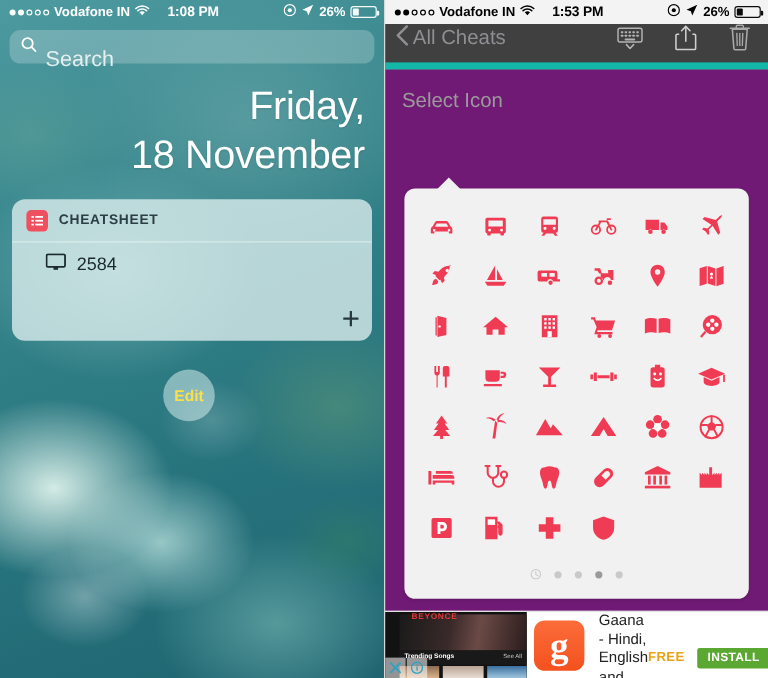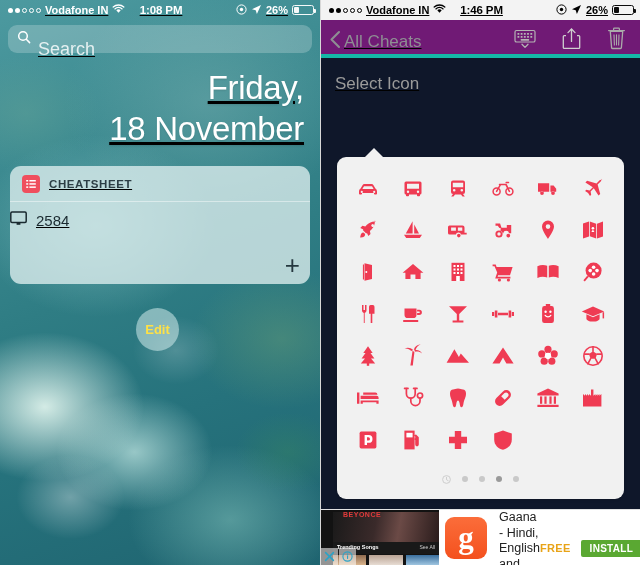--- a/index.html
+++ b/index.html
@@ -2,21 +2,21 @@
 <html><head>
 <meta charset="utf-8">
 <style>
   * { box-sizing: border-box; margin: 0; padding: 0; }
   html, body {
     width: 640px; height: 565px;
     font-family: "Liberation Sans", sans-serif;
     background: #ffffff;
     overflow: hidden;
   }
-  .screens { display: flex; width: 640px; height: 478px; text-decoration: underline; }
+  .screens { display: flex; width: 640px; height: 478px; }
 
   
   .panel-left {
     position: relative;
     width: 320px; height: 565px;
     overflow: hidden;
     background: #2e7f85;
   }
   .wallpaper {
     position: absolute; inset: 0;
@@ -107,21 +107,21 @@
   }
   .app-icon {
     width: 18px; height: 18px; border-radius: 4px;
     background: #ef4f5e;
     display: flex; align-items: center; justify-content: center;
   }
   .widget-title {
     font-size: 11.5px; font-weight: 600; letter-spacing: 0.6px;
     color: #2c3e45;
   }
-  .widget-body { position: relative; flex: 1; padding: 9px 0; }
+  .widget-body { position: relative; flex: 1; padding: 9px 28px; }
   .row-item { display: flex; align-items: center; gap: 9px; }
   .row-label { font-size: 15px; color: #1a2a30; }
   .plus-btn {
     position: absolute; right: 10px; bottom: 6px;
     font-size: 26px; font-weight: 300; color: #25383f; line-height: 1;
   }
 
   .edit-btn {
     position: absolute; z-index: 5;
     left: 136px; top: 308px;
@@ -133,33 +133,33 @@
 
   
   .panel-right {
     position: relative;
     width: 320px; height: 565px;
     background: #f3f3f3;
     display: flex; flex-direction: column;
     border-left: 1px solid #d8d8d8;
   }
   .navbar {
-    height: 38px; background: #701a75;
-    display: flex; align-items: flex-end;
+    height: 38px; background: #404040;
+    display: flex; align-items: flex-start;
     padding: 0 12px 0 8px;
-    border-bottom: 4px solid #14b8a6;
+    border-bottom: 6px solid #14b8a6;
   }
   .back {
     display: flex; align-items: center; gap: 3px;
     color: #8e8e93; font-size: 17px; font-weight: 400;
   }
   .nav-spacer { flex: 1; }
   .nav-icons { display: flex; align-items: center; gap: 26px; padding-right: 2px; }
 
-  .content { flex: 1; position: relative; background: #0f172a; }
+  .content { flex: 1; position: relative; background: #701a75; }
   .select-icon-label {
     padding: 16px 0 0 14px;
     font-size: 17px; color: #9a9a9a; font-weight: 400;
   }
   .popover {
     position: absolute;
     left: 16px; top: 99px; right: 16px;
     background: #f1f1f1;
     border-radius: 9px;
     box-shadow: 0 1px 3px rgba(0,0,0,0.10);
@@ -352,21 +352,21 @@
         </span>
         <span class="carrier">Vodafone IN</span>
         <span>
           <svg width="13" height="10" viewBox="0 0 13 10">
               <path d="M6.5 8.8 L4.3 6.3 a3.3 3.3 0 0 1 4.4 0 Z" fill="#000"></path>
               <path d="M2.9 4.9 a5.3 5.3 0 0 1 7.2 0" stroke="#000" stroke-width="1.3" fill="none" stroke-linecap="round"></path>
               <path d="M1.2 3.1 a7.8 7.8 0 0 1 10.6 0" stroke="#000" stroke-width="1.3" fill="none" stroke-linecap="round"></path>
             </svg>
         </span>
       </div>
-      <div class="sb-mid">1:46 PM</div>
+      <div class="sb-mid">1:53 PM</div>
       <div class="sb-right">
         <span>
           <svg width="11" height="11" viewBox="0 0 11 11">
               <circle cx="5.5" cy="5.5" r="4.6" fill="none" stroke="#000" stroke-width="1"></circle>
               <circle cx="5.5" cy="5.5" r="1.7" fill="#000"></circle>
             </svg>
         </span>
         <span>
           <svg width="11" height="11" viewBox="0 0 11 11">
               <path d="M10 1 L1 5.2 L4.7 6.3 L5.9 10 Z" fill="#000"></path>

